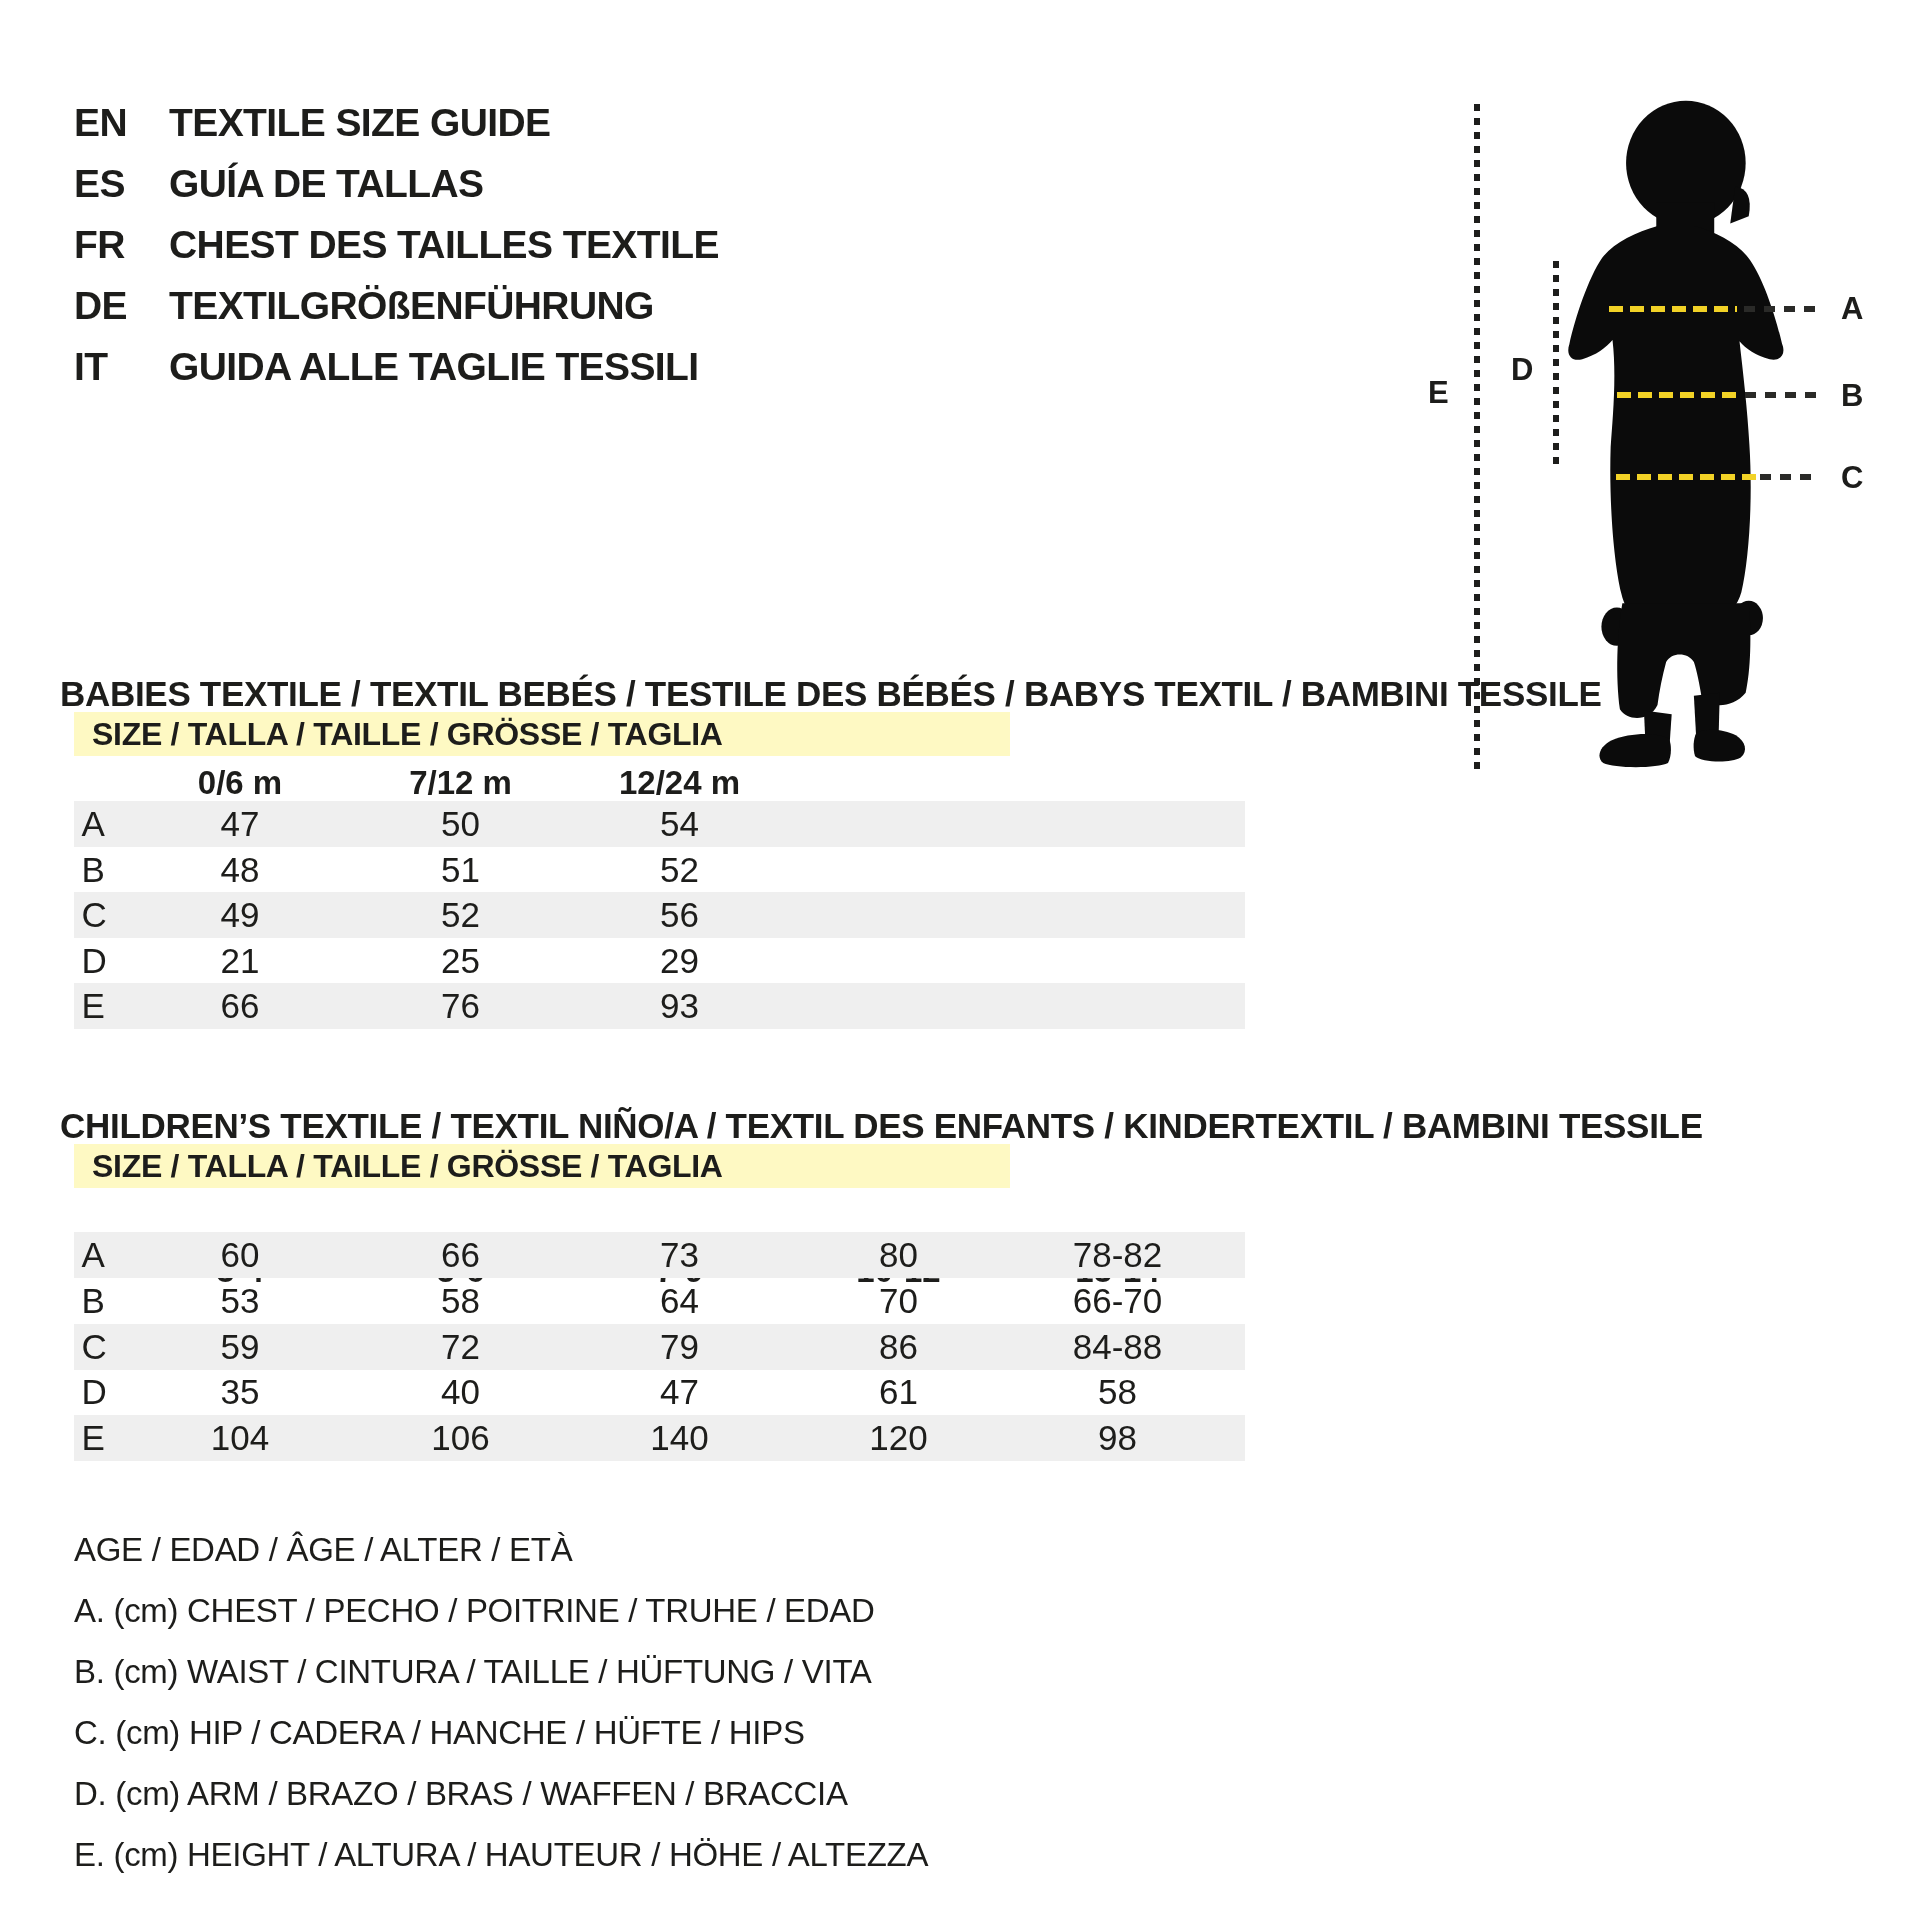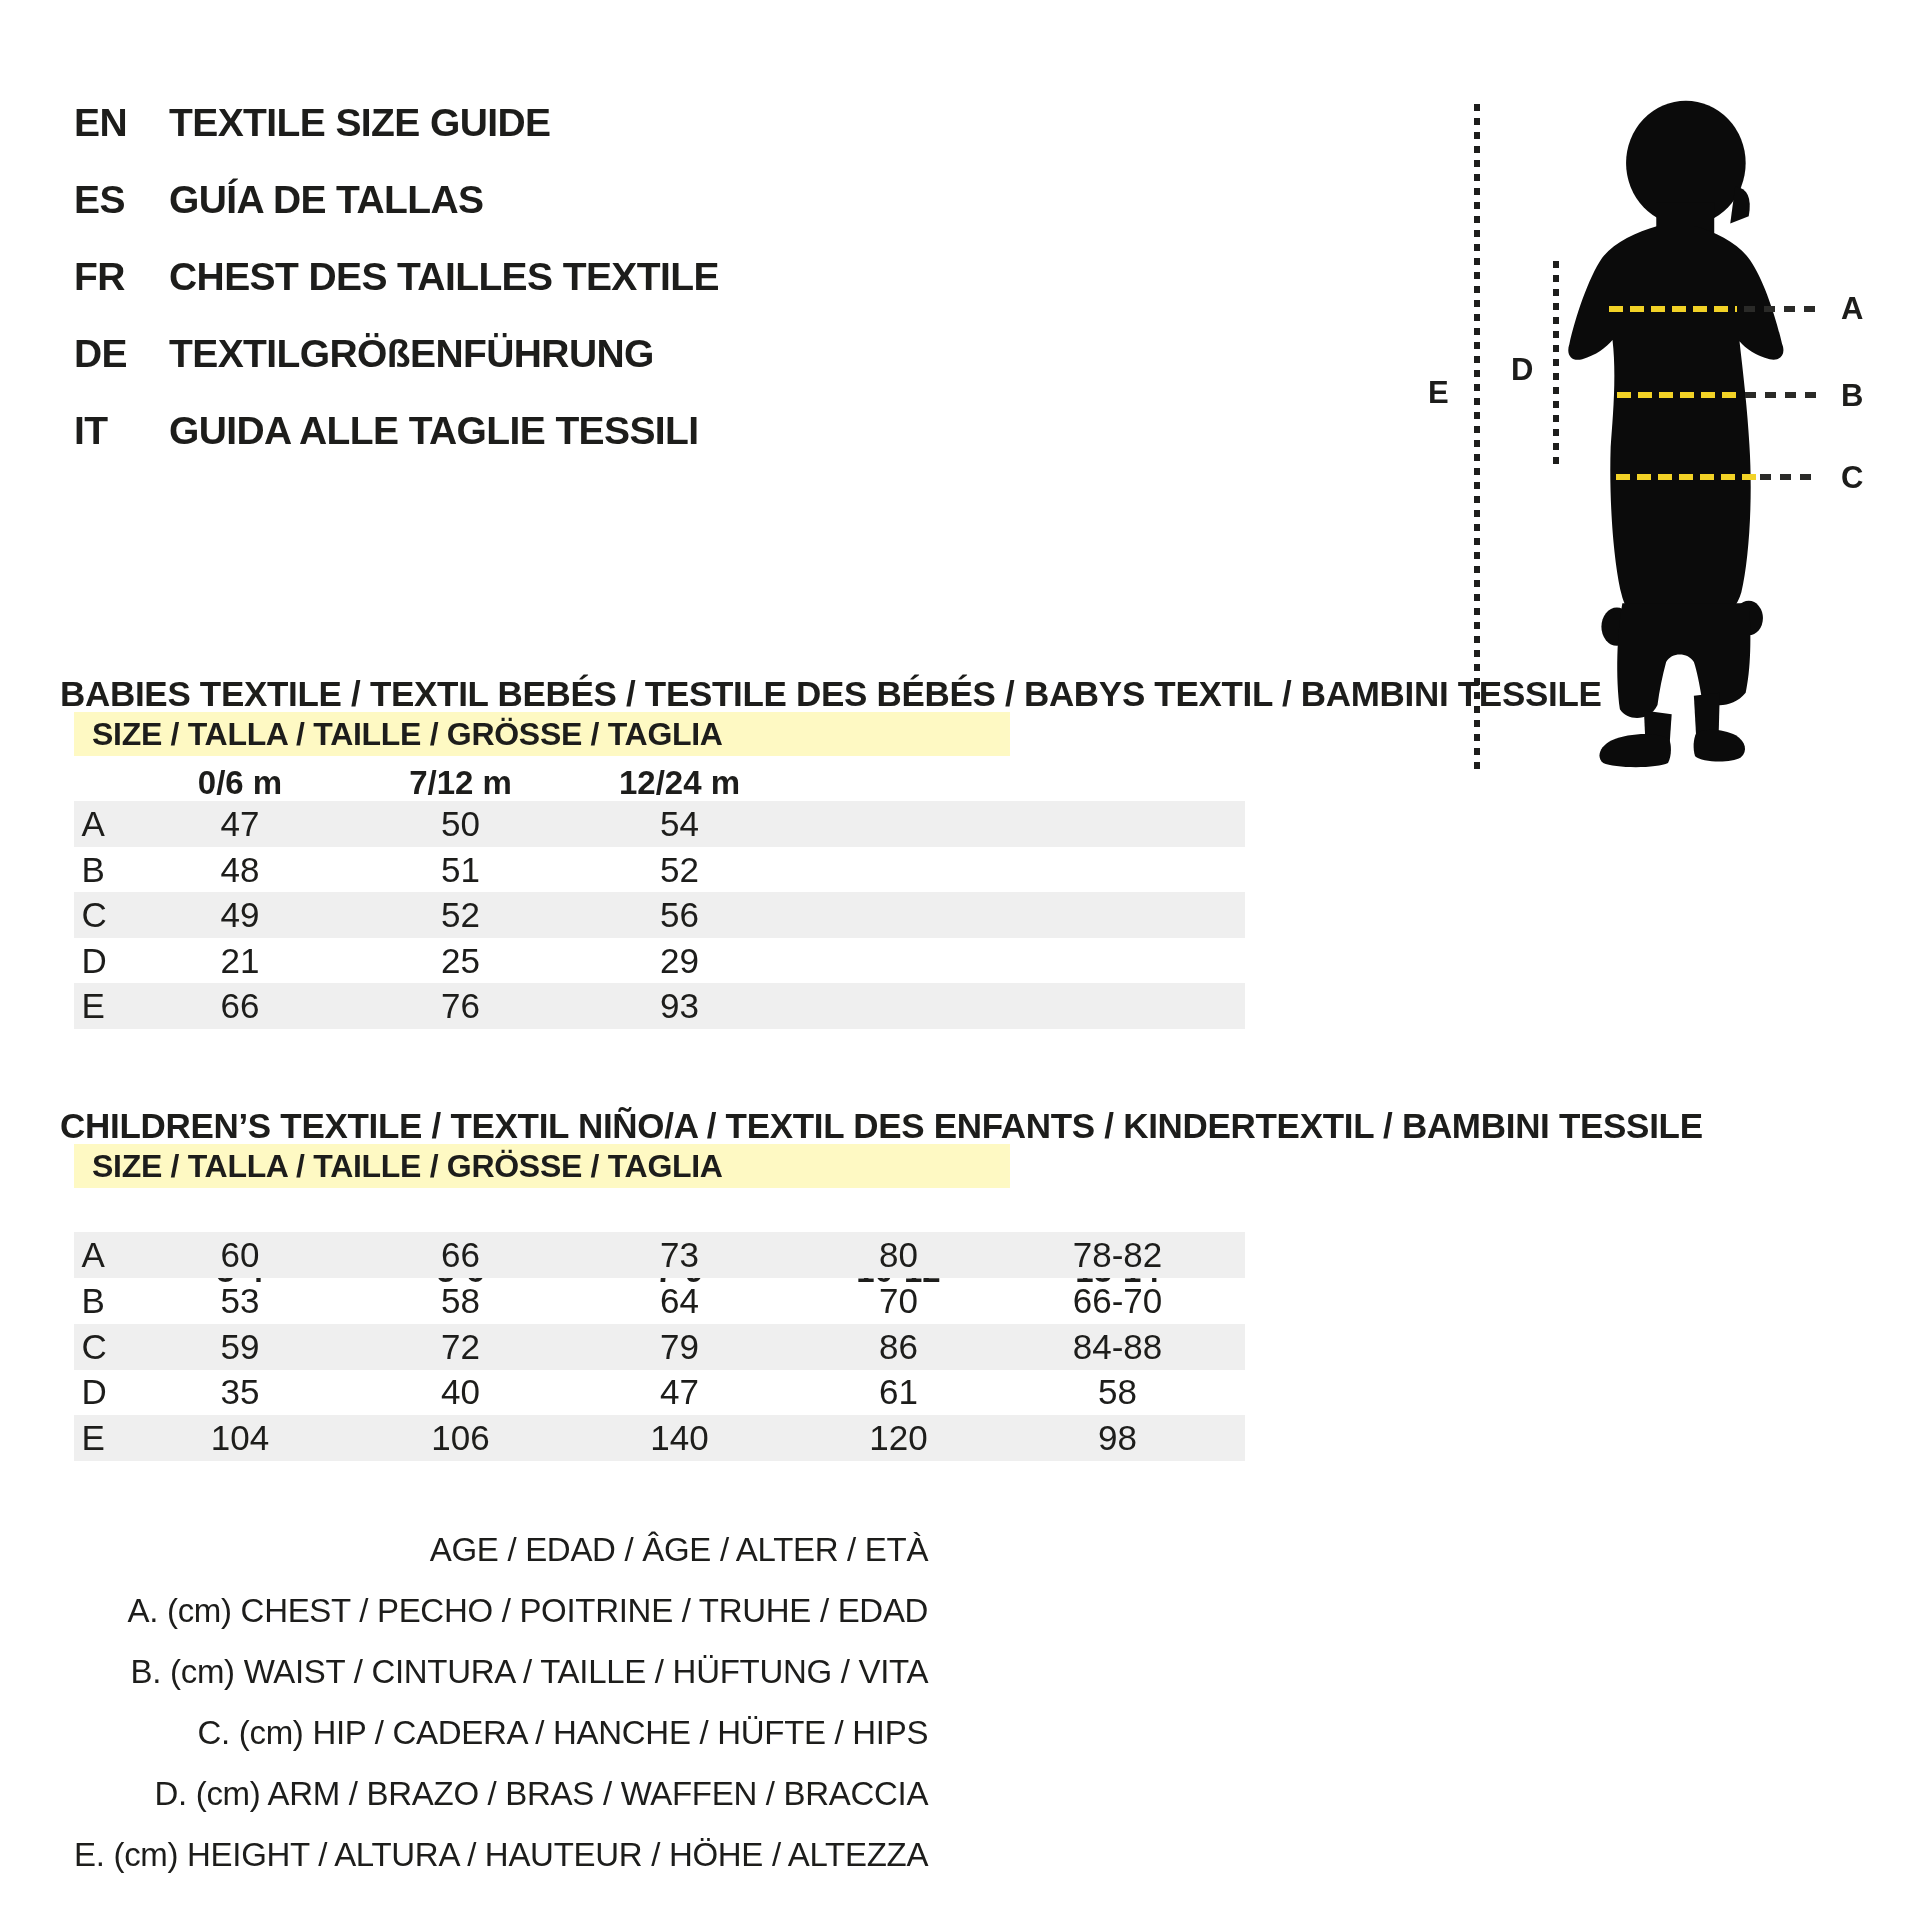--- a/index.html
+++ b/index.html
@@ -2,21 +2,21 @@
 <html style="font-size:10px"><head>
 <meta charset="utf-8">
 <style>
   html,body { margin:0; padding:0; background:#ffffff; }
   #canvas {
     position:relative; width:1926px; height:1926px; background:#ffffff;
     font-family:"Liberation Sans", sans-serif; color:#1d1d1b; overflow:hidden;
   }
 
   
-  .langs { position:absolute; left:74px; top:102px; display:flex; flex-direction:column; gap:36px; }
+  .langs { position:absolute; left:74px; top:102px; display:flex; flex-direction:column; gap:20px; }
   .lang-row { display:flex; align-items:baseline; font-size:39px; font-weight:600; letter-spacing:-0.6px; line-height:41px; }
   .lang-code { width:95px; flex:0 0 95px; }
 
   
   .silhouette { position:absolute; left:1565px; top:99px; width:222px; height:672px; }
   .vdots { position:absolute; width:5.5px;
     background-image:repeating-linear-gradient(180deg,#1d1d1b 0 6.8px, transparent 6.8px 14px); }
   .hdash { position:absolute; height:5.5px; }
   .hdash.yellow { background-image:repeating-linear-gradient(90deg,#f2d226 0 13.6px, transparent 13.6px 21px); }
   .hdash.dark   { background-image:repeating-linear-gradient(90deg,#2a2a28 0 11px, transparent 11px 20px); }
@@ -31,21 +31,21 @@
   .babies-grid { grid-template-columns:55px 222px 219px 219px; }
   .kids-grid   { grid-template-columns:55px 222px 219px 219px 219px 219px; }
   .cols-row { height:36px; font-size:33px; font-weight:600; }
   .data-row { height:46px; font-size:35px; font-weight:500; }
   .stripe { background:#efefef; }
   .cell { text-align:center; }
   .cell.lbl { text-align:left; padding-left:7.4px; }
 
   
   .legend { position:absolute; left:74px; top:1527px; font-size:33px; font-weight:500; letter-spacing:-0.3px; }
-  .legend-line { height:61px; line-height:46px; white-space:nowrap;text-align:right; }
+  .legend-line { height:61px; line-height:46px; white-space:nowrap; }
 </style>
 </head>
 <body>
 
 <div id="canvas">
 
   <section class="langs">
     <div class="lang-row">
       <span class="lang-code">EN</span>
       <span class="lang-title">TEXTILE SIZE GUIDE</span>

